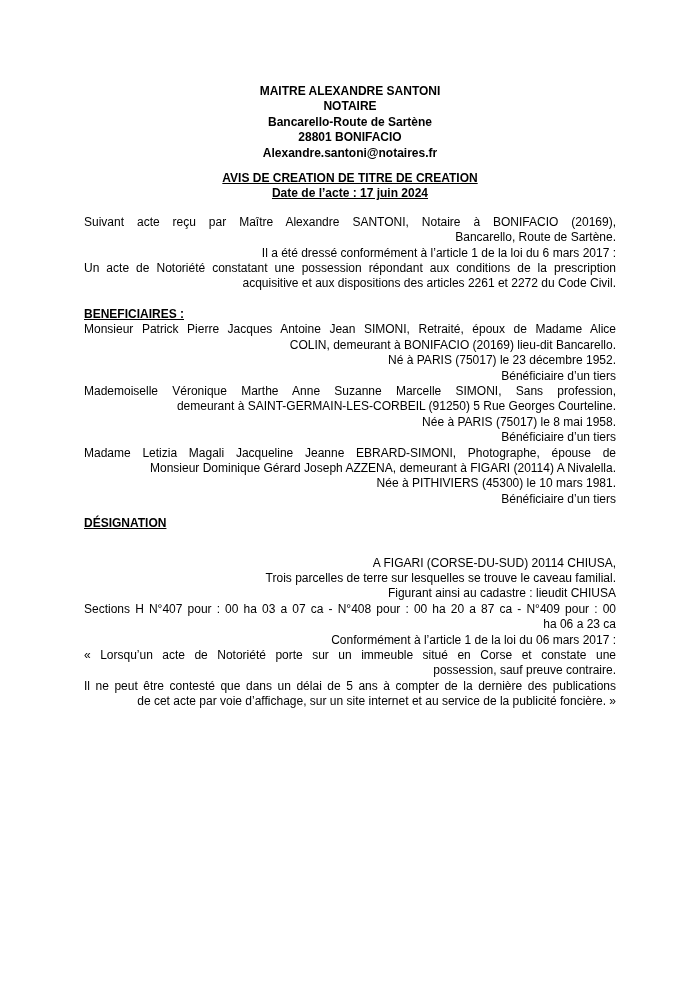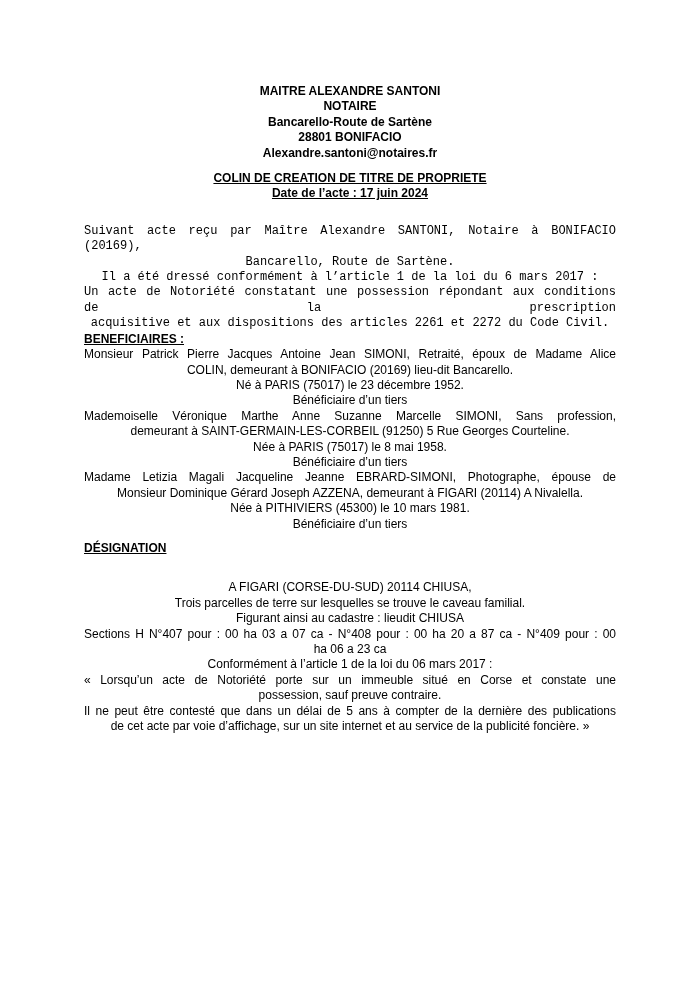--- a/index.html
+++ b/index.html
@@ -24,50 +24,50 @@
     top: 84px;
     width: 532px;
   }
   .centered-block { text-align: center; }
   .hdr-line { font-weight: bold; }
   .title-block { margin-top: 10px; }
   .title-line {
     font-weight: bold;
     text-decoration: underline;
   }
-  .para-block { margin-top: 22px; font-family: Liberation Mono, monospace; }
-  .section-block { }
+  .para-block { margin-top: 13px; }
+  .section-block { margin-top: 15px; }
   .section-heading {
     font-weight: bold;
     text-decoration: underline;
   }
   .designation-block { margin-top: 9px; }
   .designation-lines { margin-top: 24px; }
-  .line { text-align: center; white-space: normal; }
+  .line { text-align: right; white-space: normal; }
   .line.j {
     text-align: justify;
     text-align-last: justify;
   }
 </style>
 </head>
 <body>
 
 <div class="page">
   <div class="content">
 
     <div class="centered-block">
       <div class="hdr-line">MAITRE ALEXANDRE SANTONI</div>
       <div class="hdr-line">NOTAIRE</div>
       <div class="hdr-line">Bancarello-Route de Sartène</div>
       <div class="hdr-line">28801 BONIFACIO</div>
       <div class="hdr-line">Alexandre.santoni@notaires.fr</div>
     </div>
 
     <div class="centered-block title-block">
-      <div><span class="title-line">COLIN DE CREATION DE TITRE DE PROPRIETE</span></div>
+      <div><span class="title-line">AVIS DE CREATION DE TITRE DE CREATION</span></div>
       <div><span class="title-line">Date de l’acte : 17 juin 2024</span></div>
     </div>
 
     <div class="para-block">
       <div class="line j">Suivant acte reçu par Maître Alexandre SANTONI, Notaire à BONIFACIO (20169),</div>
       <div class="line">Bancarello, Route de Sartène.</div>
       <div class="line">Il a été dressé conformément à l’article 1 de la loi du 6 mars 2017 :</div>
       <div class="line j">Un acte de Notoriété constatant une possession répondant aux conditions de la prescription</div>
       <div class="line">acquisitive et aux dispositions des articles 2261 et 2272 du Code Civil.</div>
     </div>

